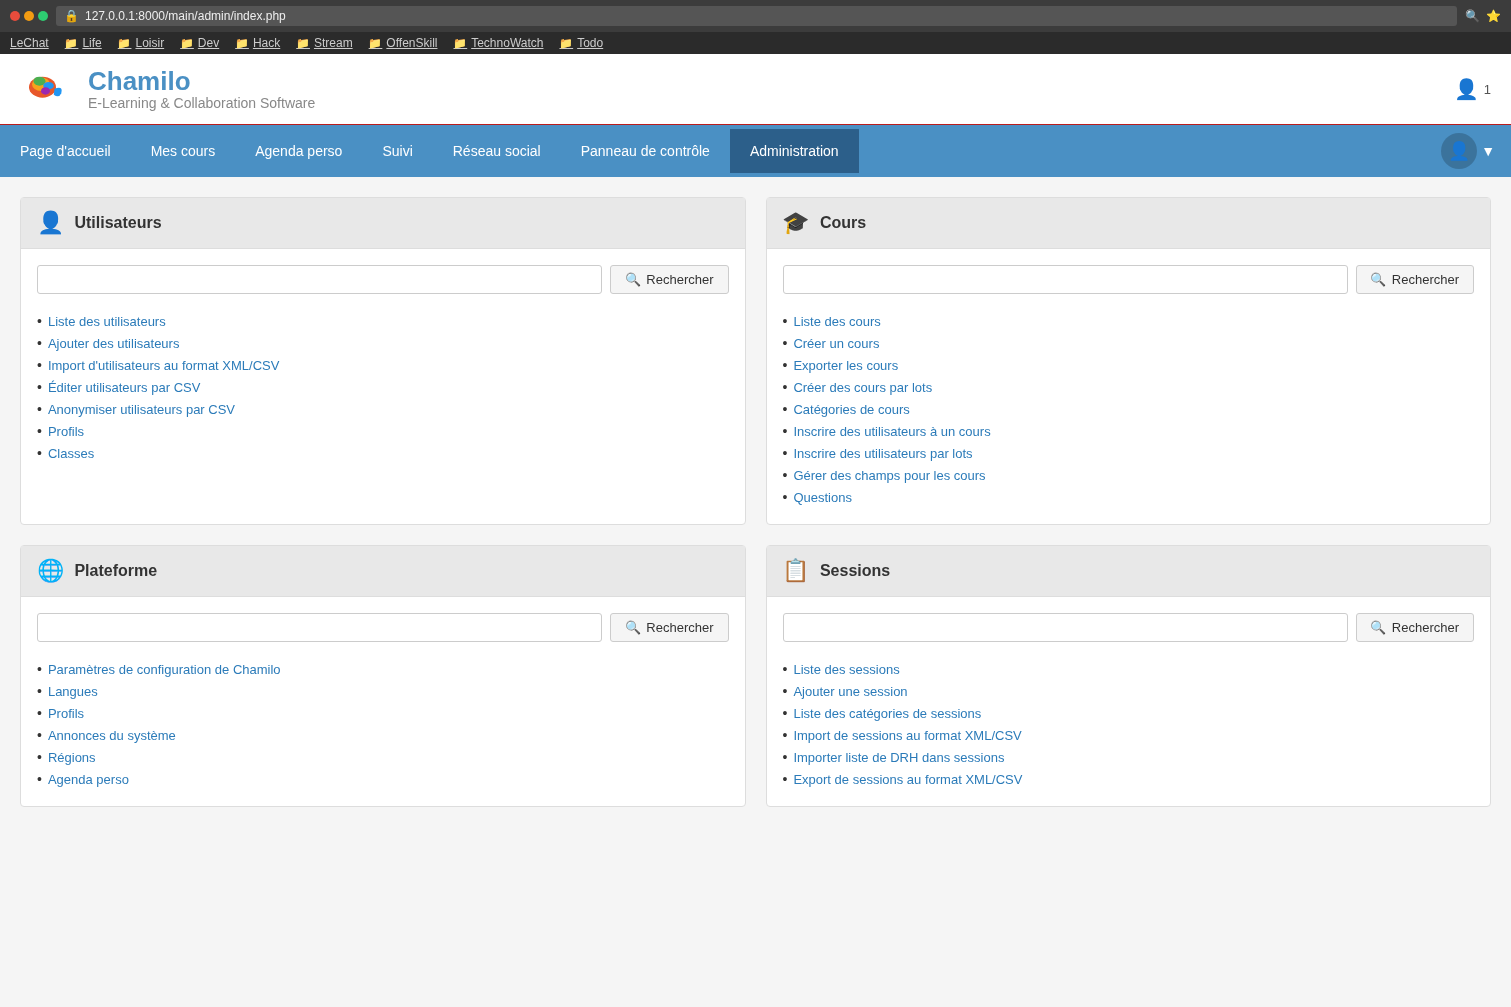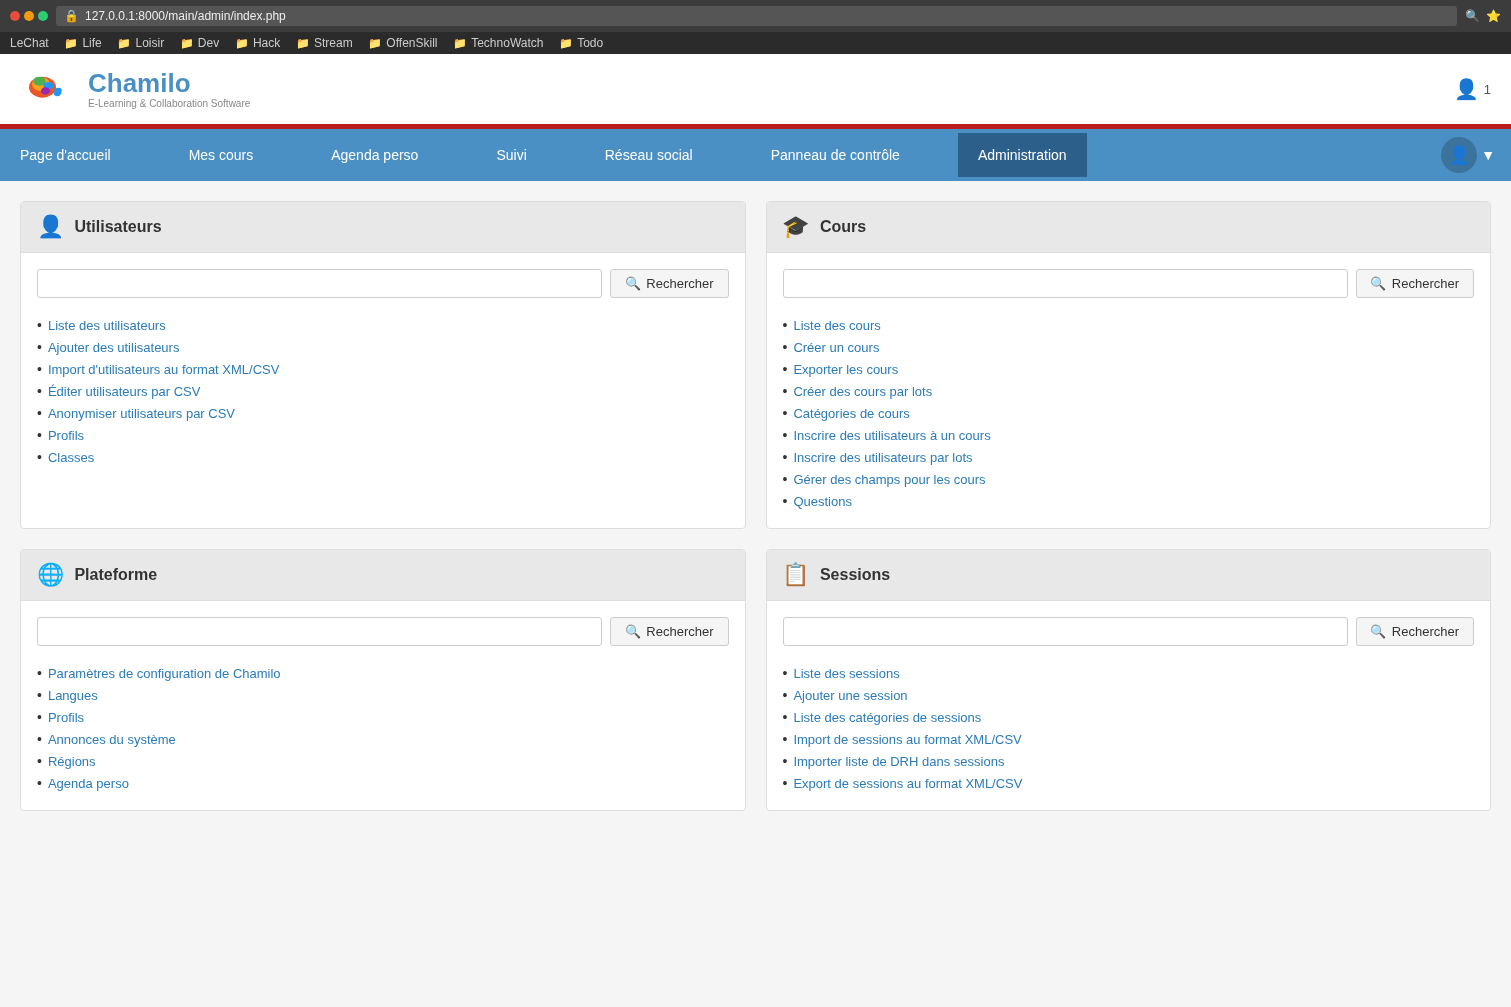--- a/index.html
+++ b/index.html
@@ -36,49 +36,49 @@
     
     .bookmarks-bar {
       background: #2b2b2b;
       padding: 4px 10px;
       display: flex;
       gap: 16px;
       align-items: center;
       font-size: 12px;
       color: #ccc;
     }
-    .bookmark-item { display: flex; align-items: center; gap: 4px; cursor: pointer; }
+    .bookmark-item { display: flex; align-items: center; gap: 4px; cursor: pointer; text-decoration: underline; }
     .folder-icon { font-size: 11px; }
 
     
     .app-header {
       background: #fff;
       padding: 10px 20px;
       display: flex;
       align-items: center;
       justify-content: space-between;
-      border-bottom: 5px solid #b91c1c;
+      border-bottom: 1px solid #b91c1c;
     }
     .header-right { display: flex; align-items: center; gap: 8px; }
     .user-badge {
       display: flex;
       align-items: center;
       gap: 4px;
       color: #555;
       font-size: 13px;
     }
 
     
     .nav-bar {
       background: #4a90c4;
       display: flex;
       align-items: center;
       justify-content: space-between;
     }
-    .nav-items { display: flex; gap: 38px; }
+    .nav-items { display: flex; }
     .nav-item {
       padding: 14px 20px;
       color: #fff;
       cursor: pointer;
       font-size: 14px;
       white-space: nowrap;
     }
     .nav-item.active { background: #2c5f8a; }
     .nav-right {
       padding: 8px 16px;
@@ -245,21 +245,21 @@
       <ellipse cx="28" cy="26" rx="12" ry="9" fill="#f7a21b"></ellipse>
       <ellipse cx="26" cy="22" rx="8" ry="6" fill="#4caf50"></ellipse>
       <ellipse cx="38" cy="28" rx="7" ry="5" fill="#2196f3"></ellipse>
       <ellipse cx="34" cy="35" rx="6" ry="5" fill="#9c27b0"></ellipse>
       <circle cx="22" cy="20" r="3" fill="#4caf50"></circle>
 
       <path d="M46 32 Q58 28 55 38 Q52 45 45 40Z" fill="#2196f3"></path>
     </svg>
     <div>
       <div style="font-size:26px; font-weight:bold; color:#4a90c4; line-height:1.1;">Chamilo</div>
-      <div style="font-size:10px; color:#888;">E-Learning &amp; Collaboration Software</div>
+      <div style="font-size:14px; color:#888;">E-Learning &amp; Collaboration Software</div>
     </div>
   </div>
   <div class="header-right">
     <div class="user-badge">
       <span style="font-size:20px; color:#aaa;">👤</span>
       <span>1</span>
     </div>
   </div>
 </div>
 

